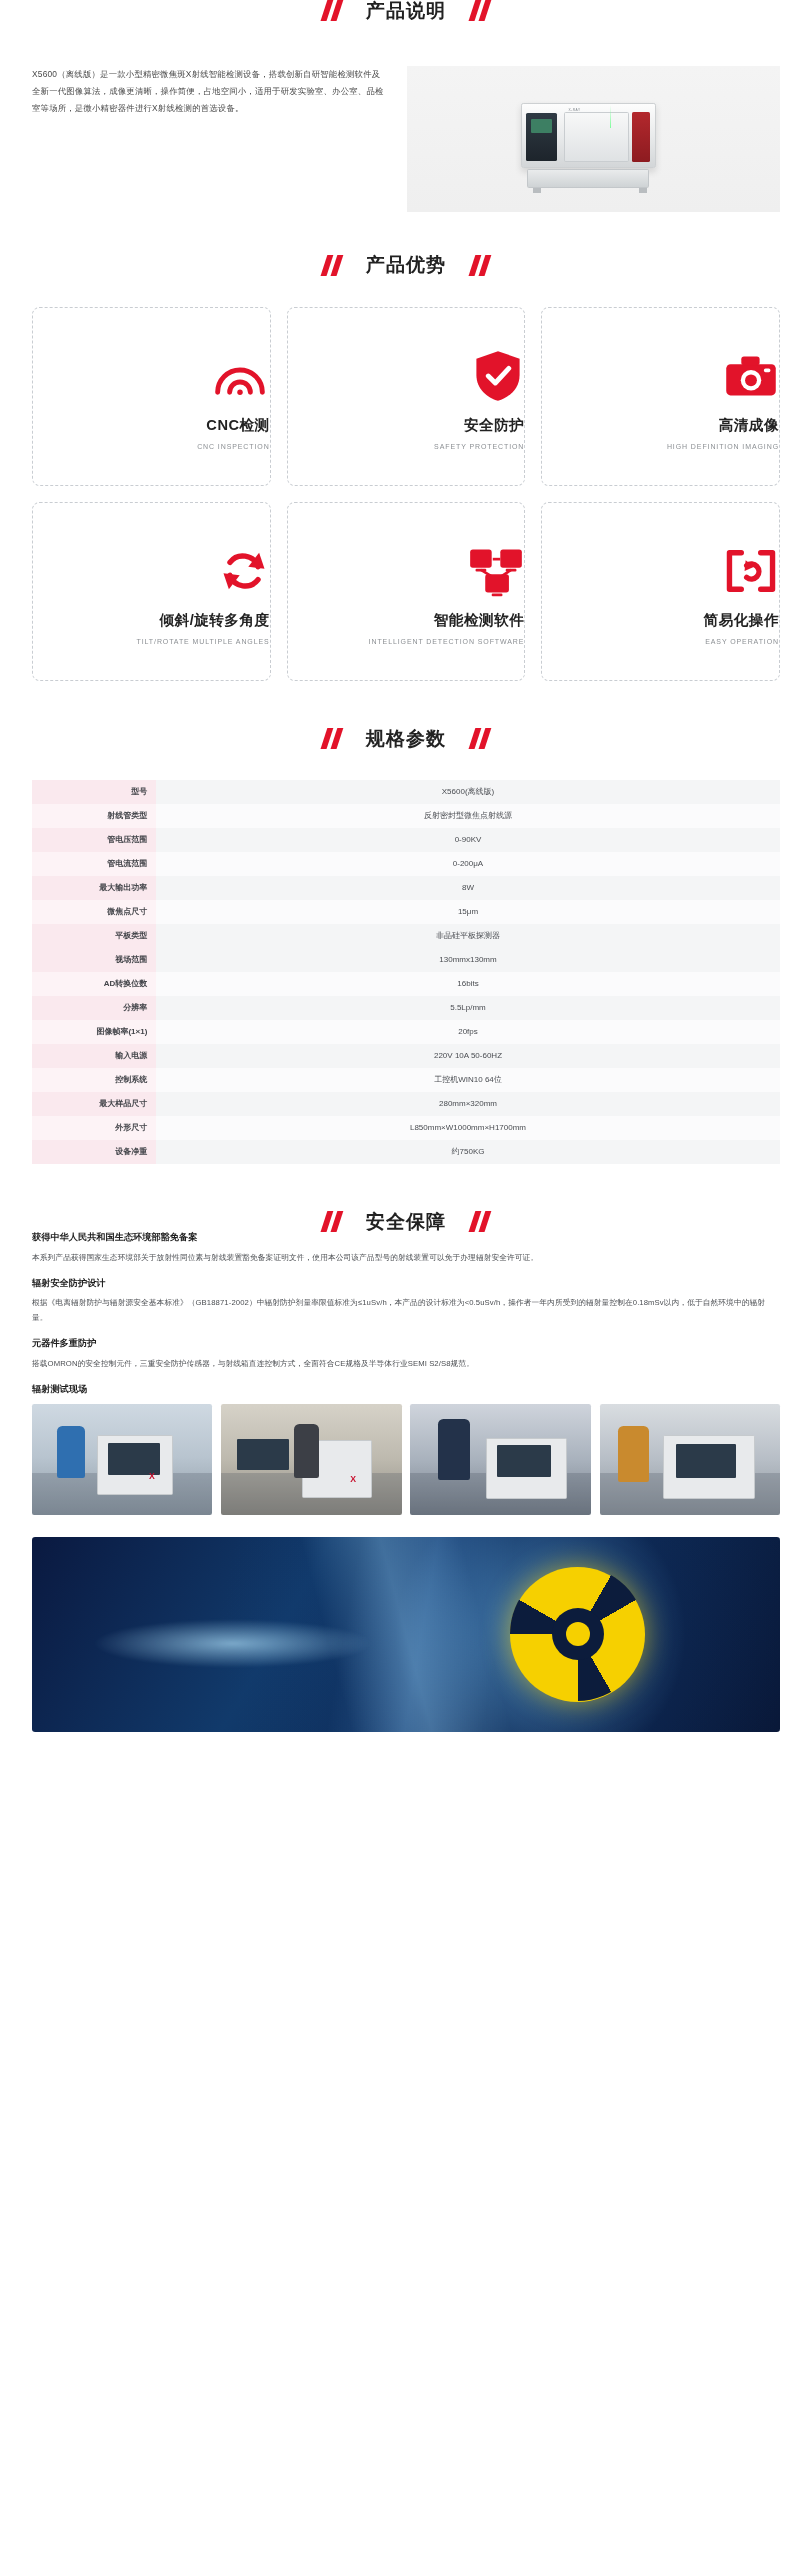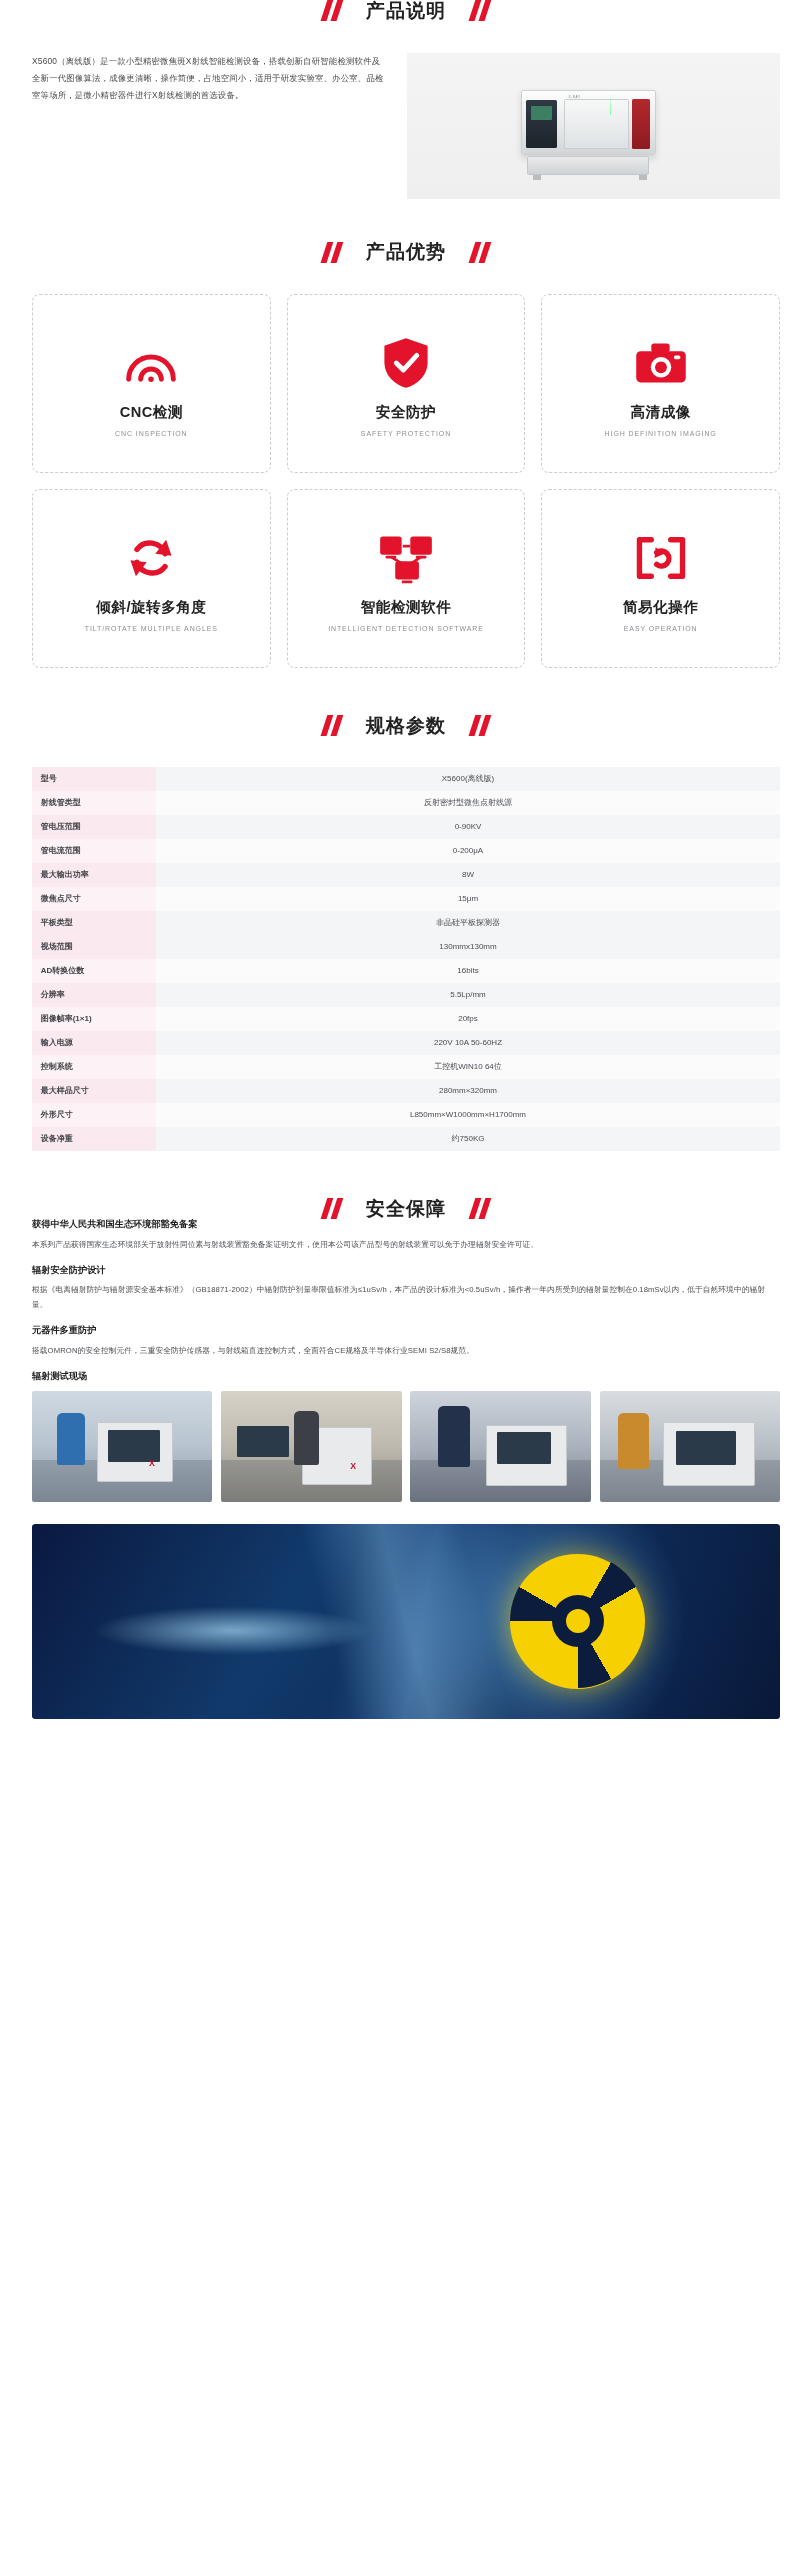--- a/index.html
+++ b/index.html
@@ -34,21 +34,21 @@
     color: #222;
     letter-spacing: 1.1px;
     line-height: 1;
   }
 
   
   .prod-wrap {
     display: flex;
     gap: 21.6px;
     padding: 0 32px;
-    margin-top: 32px;
+    margin-top: 45px;
     align-items: flex-start;
   }
   .prod-text {
     flex: 1;
     font-size: 8.4px;
     line-height: 2.05;
     color: #4a4a4a;
     letter-spacing: 0.2px;
     max-width: 373px;
   }
@@ -121,39 +121,39 @@
     gap: 16px;
     padding: 0 32px;
     margin-top: 32px;
   }
   .adv-card {
     border: 0.5px dashed #c9cdd2;
     border-radius: 7.6px;
     height: 179px;
     display: flex;
     flex-direction: column;
-    align-items: center;
+    align-items: flex-end;
     justify-content: center;
     gap: 7.6px;
     background:#fff;
   }
   .adv-icon { height: 65px; display:flex; align-items:center; justify-content:center; }
   .adv-icon svg { display:block; }
   .adv-title { font-size: 14.6px; font-weight: bold; color:#222; letter-spacing:0.5px; }
   .adv-sub { font-size: 7px; color:#8b8f93; letter-spacing: 0.9px; }
 
   
   .spec-wrap { padding: 0 32px; margin-top: 31px; }
   table.spec { width: 100%; border-collapse: collapse; font-size: 8px; }
   table.spec td { height: 24px; padding: 0 8.7px; }
   table.spec tr.odd td.k { background: #fae9ee; }
   table.spec tr.odd td.v { background: #f4f5f6; }
   table.spec tr.even td.k { background: #fdf3f6; }
   table.spec tr.even td.v { background: #fbfbfc; }
-  td.k { width: 124px; text-align: left; color: #43454a; font-weight: 600; }
+  td.k { width: 124px; text-align: right; color: #43454a; font-weight: 600; }
   td.v { text-align: center; color: #4a4d52; }
 
   
   .safe-wrap { padding: 0 32px; }
   .safe-h { font-size: 9.2px; font-weight: bold; color:#1d1d1d; margin: 12px 0 5.4px; }
   .safe-h.first { margin-top: 0; }
   .safe-p { font-size: 7.7px; line-height: 1.95; color:#4c4f53; letter-spacing:0.1px; }
 
   
   .photos { display: grid; grid-template-columns: repeat(4, 1fr); gap: 8.7px; margin-top: 8.7px; }

